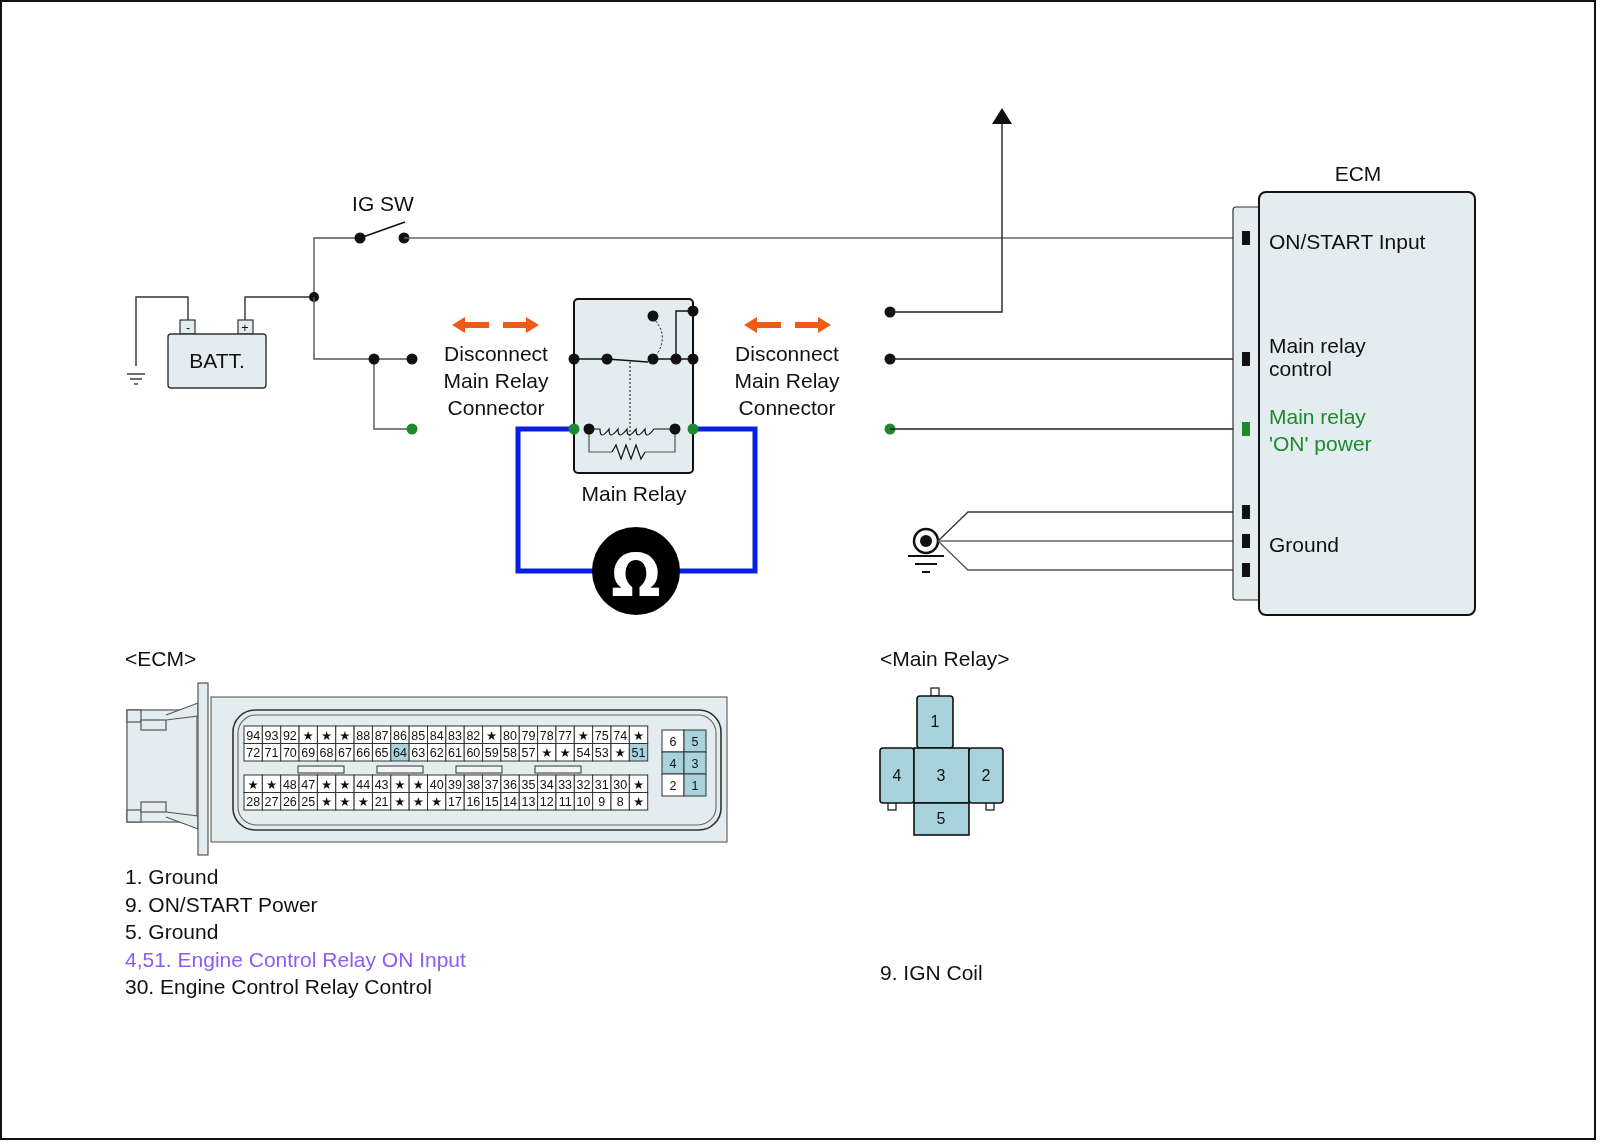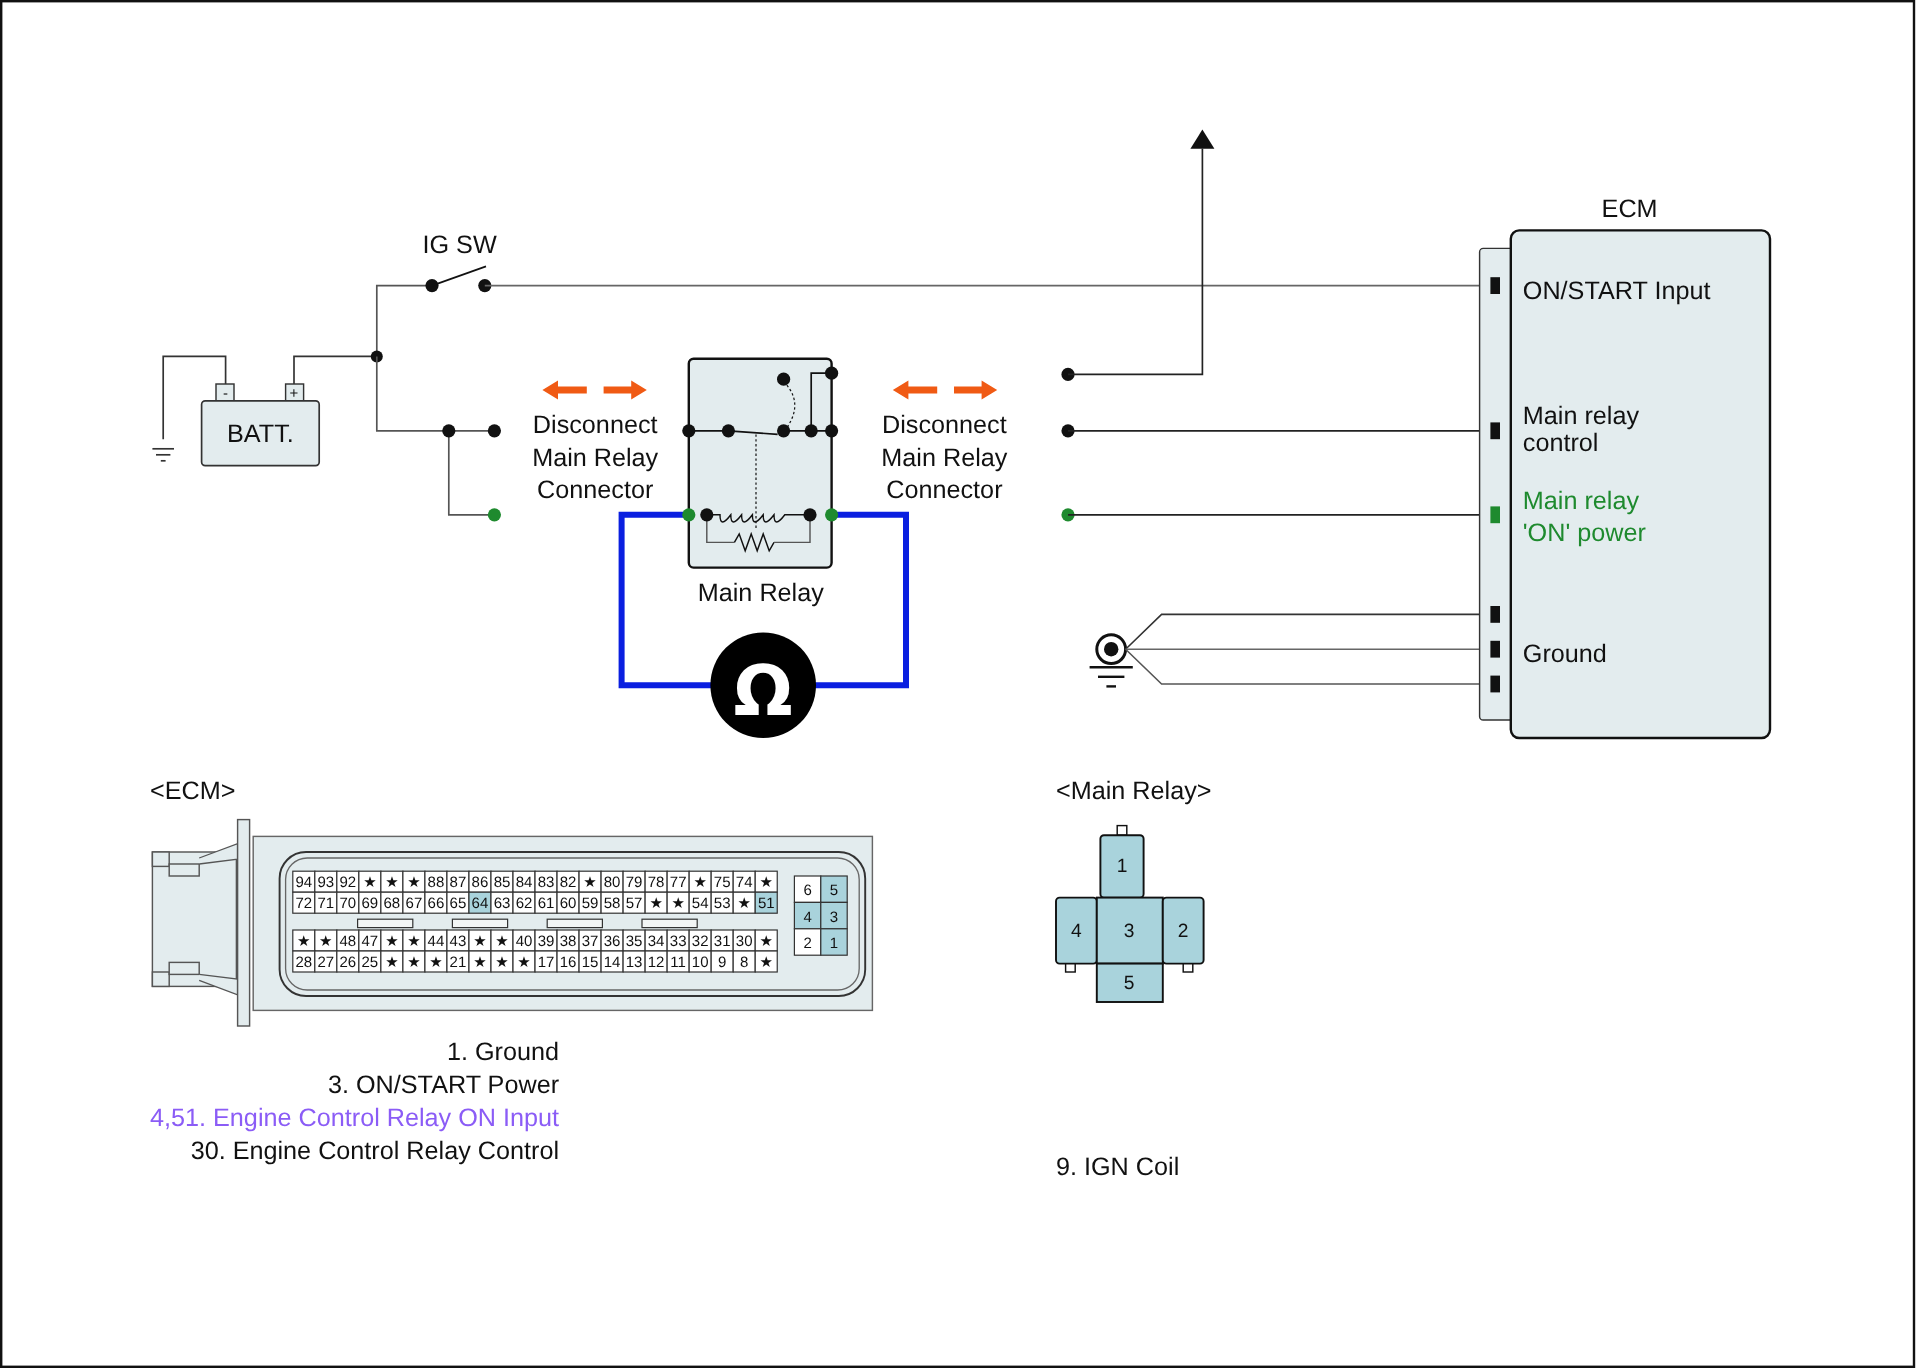--- a/index.html
+++ b/index.html
@@ -6,21 +6,21 @@
   body { width: 1600px; height: 1143px; position: relative; overflow: hidden;
          font-family: "Liberation Sans", sans-serif; }
   #frame { position: absolute; left: 0; top: 0; width: 1596px; height: 1140px;
            border: 2px solid #111; box-sizing: border-box; }
   svg#diagram { position: absolute; left: 0; top: 0; }
   .lbl { font-family: "Liberation Sans", sans-serif; font-size: 21px; fill: #111; }
   .lbl-green { fill: #1e8a2e; }
   .pin { font-family: "Liberation Sans", sans-serif; font-size: 12.5px; fill: #111; text-anchor: middle; }
   .legend { position: absolute; font-family: "Liberation Sans", sans-serif; font-size: 21px; color: #111; line-height: 27.5px; }
   .legend .green { color: #8b5cf6; }
-  .legend div { white-space: nowrap; text-align: right; }
+  .legend div { white-space: nowrap; }
 </style>
 </head>
 <body>
 
 <div id="frame"></div>
 
 <svg id="diagram" width="1600" height="1143" viewBox="0 0 1600 1143" xmlns="http://www.w3.org/2000/svg">
   <defs>
     <marker id="arrowUp" markerWidth="10" markerHeight="10" refX="5" refY="5" orient="auto"></marker>
   </defs>
@@ -385,19 +385,20 @@
     <text x="935" y="727">1</text>
     <text x="986" y="781">2</text>
     <text x="941" y="781">3</text>
     <text x="897" y="781">4</text>
     <text x="941" y="824">5</text>
   </g>
 </svg>
 
 <div class="legend" id="ecm-legend" style="left:125px; top:863px;">
     <div>1. Ground</div>
-    <div>3. ON/START Power</div>
+    <div>9. ON/START Power</div>
+    <div>5. Ground</div>
     <div class="green">4,51. Engine Control Relay ON Input</div>
     <div>30. Engine Control Relay Control</div>
   </div>
 <div class="legend" id="relay-legend" style="left:880px; top:959px;">
     <div>9. IGN Coil</div>
   </div>
 
 </body></html>

